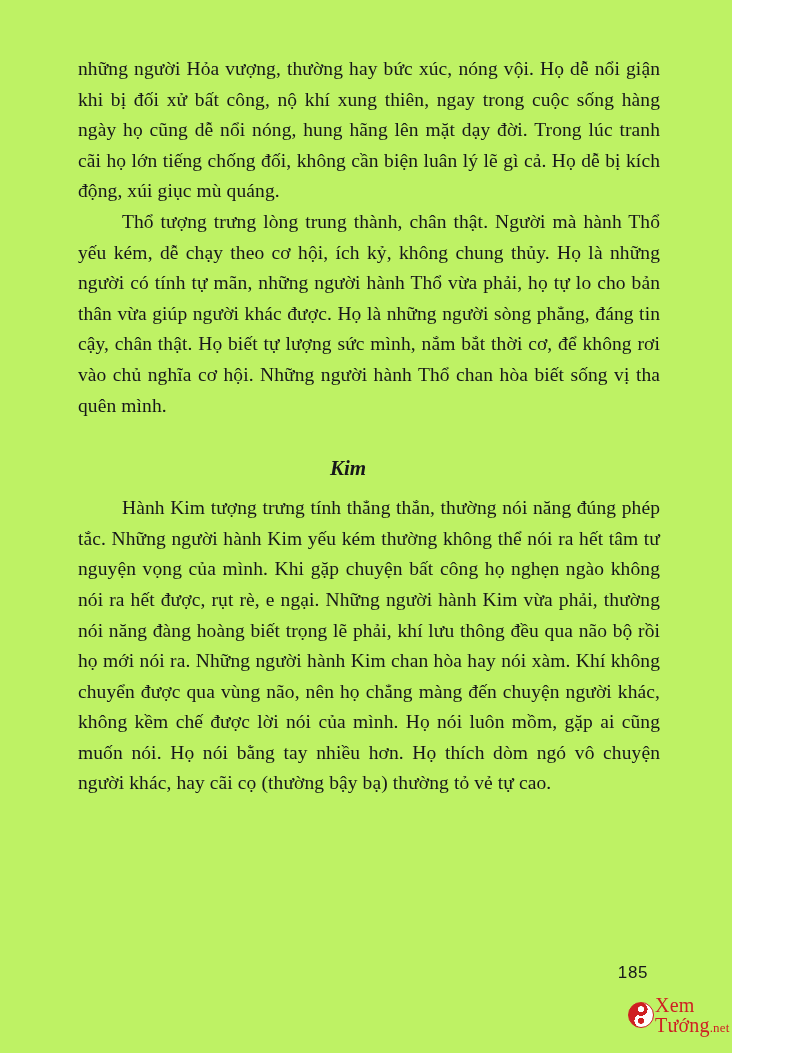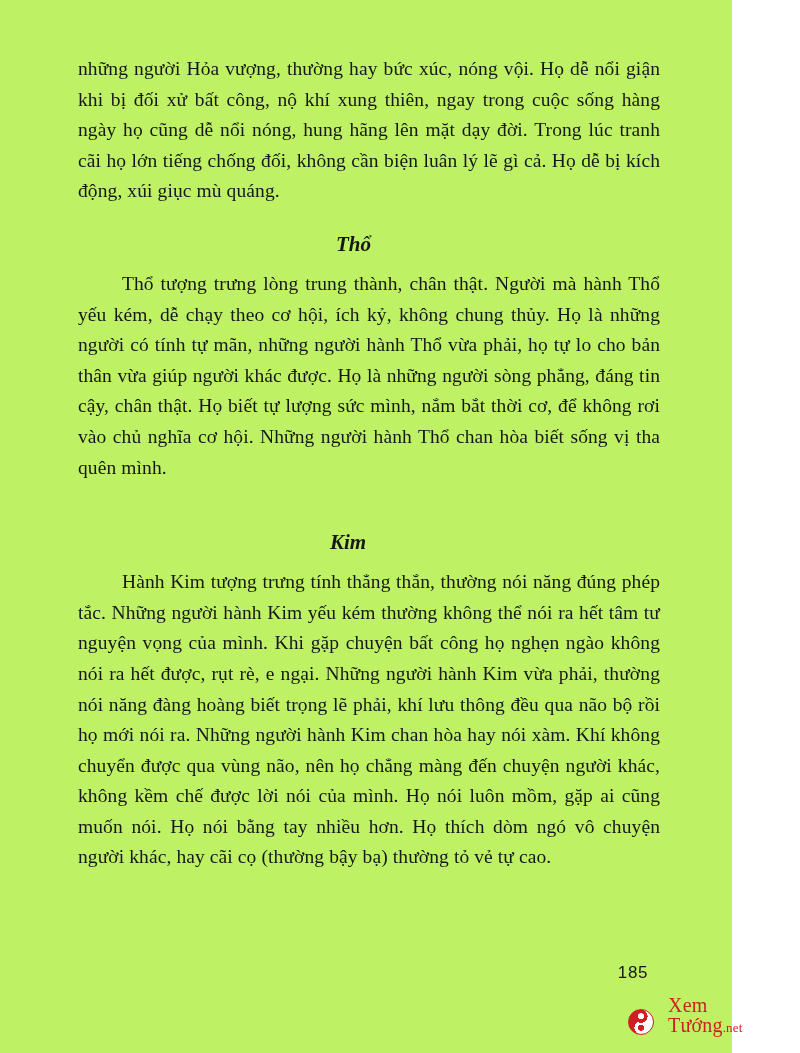--- a/index.html
+++ b/index.html
@@ -47,38 +47,38 @@
     line-height: 30px;
     font-style: italic;
     text-align: left;
     padding-left: 258px;
     margin: 22px 0 10px 0;
     color: #17171a;
     font-family: "Liberation Serif", "DejaVu Serif", serif;
   }
   .heading.kim {
     padding-left: 252px;
-    margin-top: 34px;
+    margin-top: 22px;
   }
   .page-number {
     position: absolute;
     right: 84px;
     top: 963px;
     font-size: 17px;
     color: #17171a;
     font-family: "Liberation Sans", sans-serif;
     letter-spacing: 0.6px;
   }
   .watermark {
     position: absolute;
     left: 628px;
     top: 995px;
     display: flex;
-    align-items: flex-end;
-    gap: 14px;
+    align-items: center;
+    gap: 1px;
   }
   .watermark .yy {
     width: 26px;
     height: 26px;
     border-radius: 50%;
     background:
       radial-gradient(circle at 50% 26%, #ffffff 3.0px, rgba(0,0,0,0) 3.2px),
       radial-gradient(circle at 50% 74%, #cf1f22 3.0px, rgba(0,0,0,0) 3.2px),
       radial-gradient(circle at 50% 26%, #cf1f22 6.5px, rgba(0,0,0,0) 6.6px),
       radial-gradient(circle at 50% 74%, #ffffff 6.5px, rgba(0,0,0,0) 6.6px),
@@ -100,21 +100,20 @@
 </style>
 </head>
 <body>
 
 <div class="page">
 
   <div class="content">
 
     <p class="para">những người Hỏa vượng, thường hay bức xúc, nóng vội. Họ dễ nổi giận khi bị đối xử bất công, nộ khí xung thiên, ngay trong cuộc sống hàng ngày họ cũng dễ nổi nóng, hung hãng lên mặt dạy đời. Trong lúc tranh cãi họ lớn tiếng chống đối, không cần biện luân lý lẽ gì cả. Họ dễ bị kích động, xúi giục mù quáng.</p>
 
-    <h2 class="heading">Thổ</h2>
 
     <p class="para indent">Thổ tượng trưng lòng trung thành, chân thật. Người mà hành Thổ yếu kém, dễ chạy theo cơ hội, ích kỷ, không chung thủy. Họ là những người có tính tự mãn, những người hành Thổ vừa phải, họ tự lo cho bản thân vừa giúp người khác được. Họ là những người sòng phẳng, đáng tin cậy, chân thật. Họ biết tự lượng sức mình, nắm bắt thời cơ, để không rơi vào chủ nghĩa cơ hội. Những người hành Thổ chan hòa biết sống vị tha quên mình.</p>
     <div class="gap-small"></div>
 
     <h2 class="heading kim">Kim</h2>
 
     <p class="para indent">Hành Kim tượng trưng tính thẳng thắn, thường nói năng đúng phép tắc. Những người hành Kim yếu kém thường không thể nói ra hết tâm tư nguyện vọng của mình. Khi gặp chuyện bất công họ nghẹn ngào không nói ra hết được, rụt rè, e ngại. Những người hành Kim vừa phải, thường nói năng đàng hoàng biết trọng lẽ phải, khí lưu thông đều qua não bộ rồi họ mới nói ra. Những người hành Kim chan hòa hay nói xàm. Khí không chuyển được qua vùng não, nên họ chẳng màng đến chuyện người khác, không kềm chế được lời nói của mình. Họ nói luôn mồm, gặp ai cũng muốn nói. Họ nói bằng tay nhiều hơn. Họ thích dòm ngó vô chuyện người khác, hay cãi cọ (thường bậy bạ) thường tỏ vẻ tự cao.</p>
 
   </div>
 

